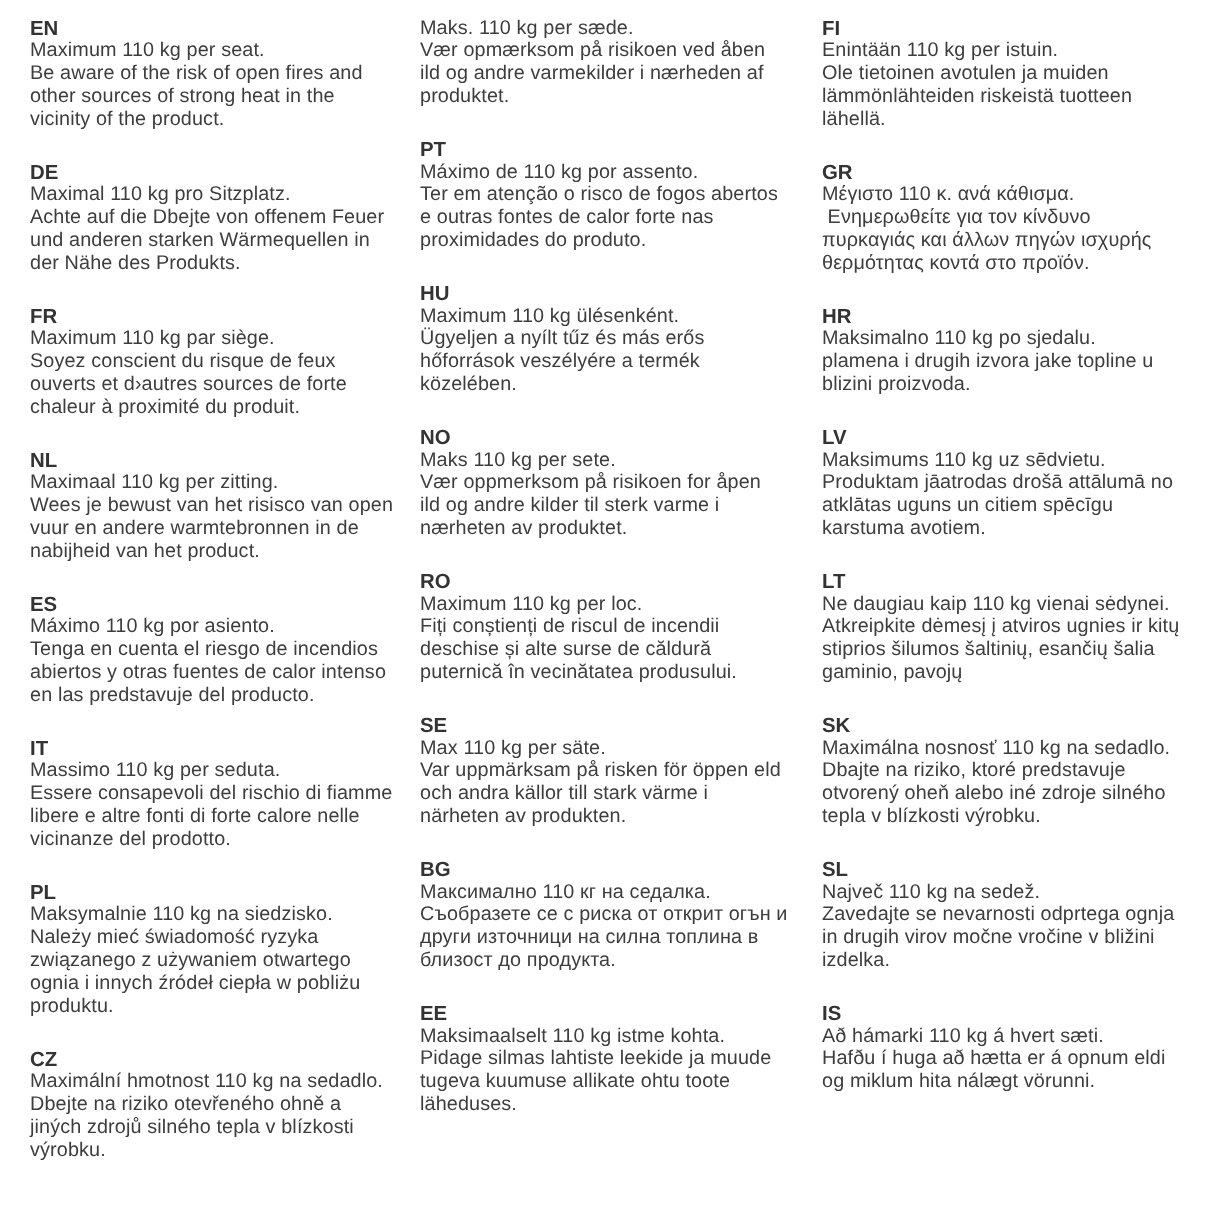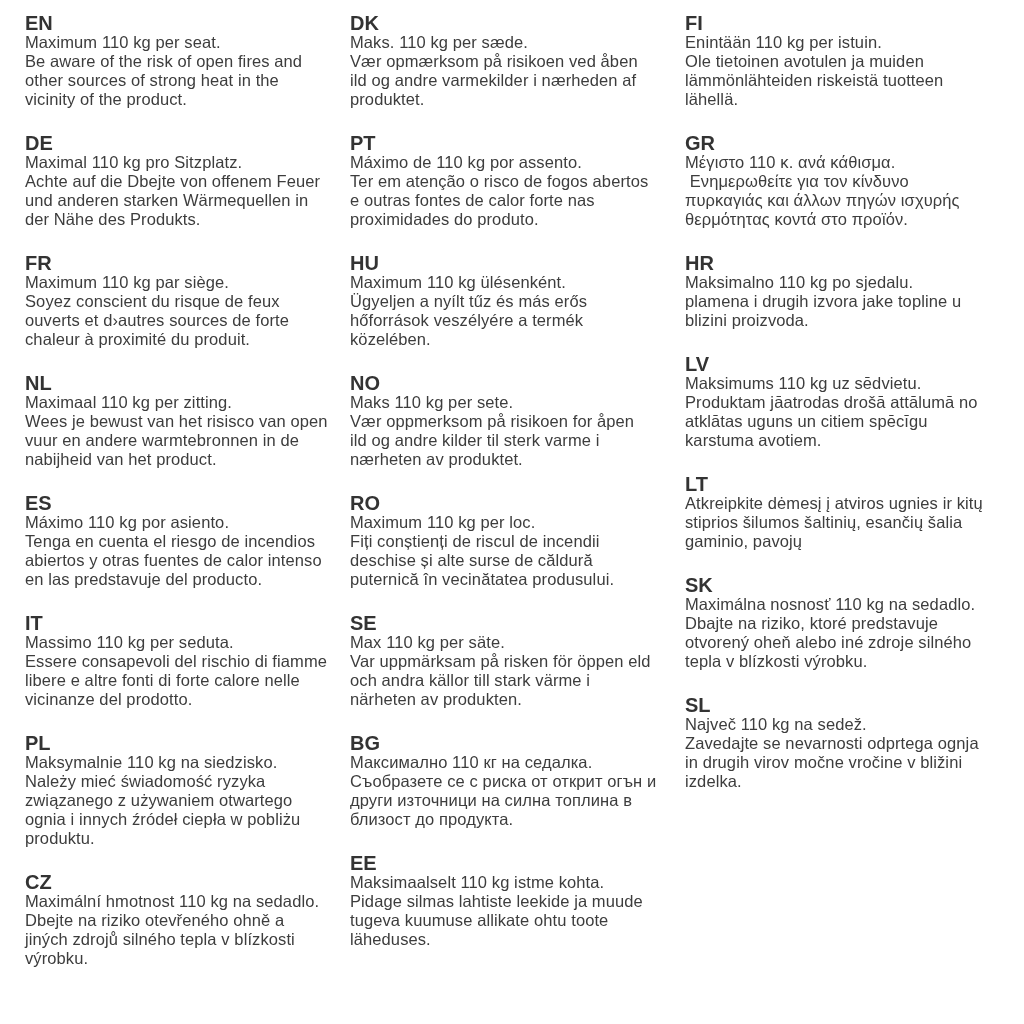--- a/index.html
+++ b/index.html
@@ -24,21 +24,21 @@
     flex: 0 0 auto;
   }
   .col-1 { width: 325px; }
   .col-2 { width: 335px; }
   .col-3 { width: 325px; }
   .block {
     margin: 0 0 25px 0;
   }
   .code {
     font-weight: 700;
-    font-size: 20px;
+    font-size: 17px;
     line-height: 19px;
     color: #333333;
     white-space: pre;
   }
   .line {
     font-size: 16.5px;
     line-height: 19px;
     white-space: pre;
     letter-spacing: 0.1px;
   }
@@ -101,21 +101,20 @@
       <div class="block">
         <div class="code">CZ</div>
         <div class="line">Maximální hmotnost 110 kg na sedadlo.</div>
         <div class="line">Dbejte na riziko otevřeného ohně a</div>
         <div class="line">jiných zdrojů silného tepla v blízkosti</div>
         <div class="line">výrobku.</div>
       </div>
     </div>
   <div class="col col-2">
       <div class="block">
-        <div class="code">DK</div>
         <div class="line">Maks. 110 kg per sæde.</div>
         <div class="line">Vær opmærksom på risikoen ved åben</div>
         <div class="line">ild og andre varmekilder i nærheden af</div>
         <div class="line">produktet.</div>
       </div>
       <div class="block">
         <div class="code">PT</div>
         <div class="line">Máximo de 110 kg por assento.</div>
         <div class="line">Ter em atenção o risco de fogos abertos</div>
         <div class="line">e outras fontes de calor forte nas</div>
@@ -187,32 +186,39 @@
       </div>
       <div class="block">
         <div class="code">LV</div>
         <div class="line">Maksimums 110 kg uz sēdvietu.</div>
         <div class="line">Produktam jāatrodas drošā attālumā no</div>
         <div class="line">atklātas uguns un citiem spēcīgu</div>
         <div class="line">karstuma avotiem.</div>
       </div>
       <div class="block">
         <div class="code">LT</div>
+        <div class="line">Ne daugiau kaip 110 kg vienai sėdynei.</div>
         <div class="line">Atkreipkite dėmesį į atviros ugnies ir kitų</div>
         <div class="line">stiprios šilumos šaltinių, esančių šalia</div>
         <div class="line">gaminio, pavojų</div>
       </div>
       <div class="block">
         <div class="code">SK</div>
         <div class="line">Maximálna nosnosť 110 kg na sedadlo.</div>
         <div class="line">Dbajte na riziko, ktoré predstavuje</div>
         <div class="line">otvorený oheň alebo iné zdroje silného</div>
         <div class="line">tepla v blízkosti výrobku.</div>
       </div>
       <div class="block">
         <div class="code">SL</div>
         <div class="line">Največ 110 kg na sedež.</div>
         <div class="line">Zavedajte se nevarnosti odprtega ognja</div>
         <div class="line">in drugih virov močne vročine v bližini</div>
         <div class="line">izdelka.</div>
       </div>
+      <div class="block">
+        <div class="code">IS</div>
+        <div class="line">Að hámarki 110 kg á hvert sæti.</div>
+        <div class="line">Hafðu í huga að hætta er á opnum eldi</div>
+        <div class="line">og miklum hita nálægt vörunni.</div>
+      </div>
     </div>
 </div>
 
 </body></html>

